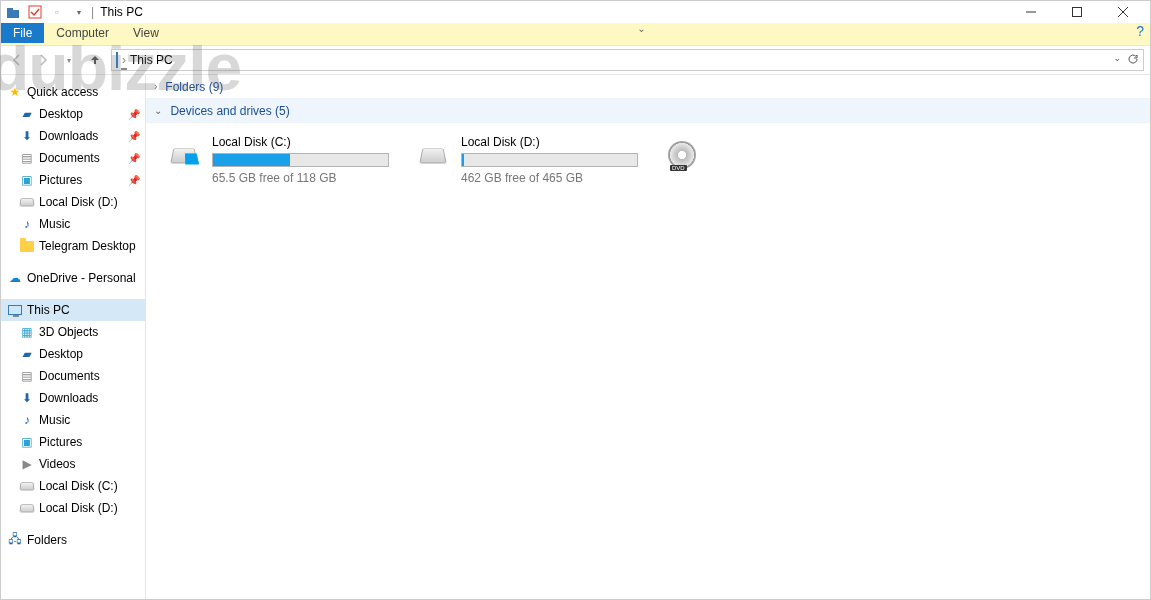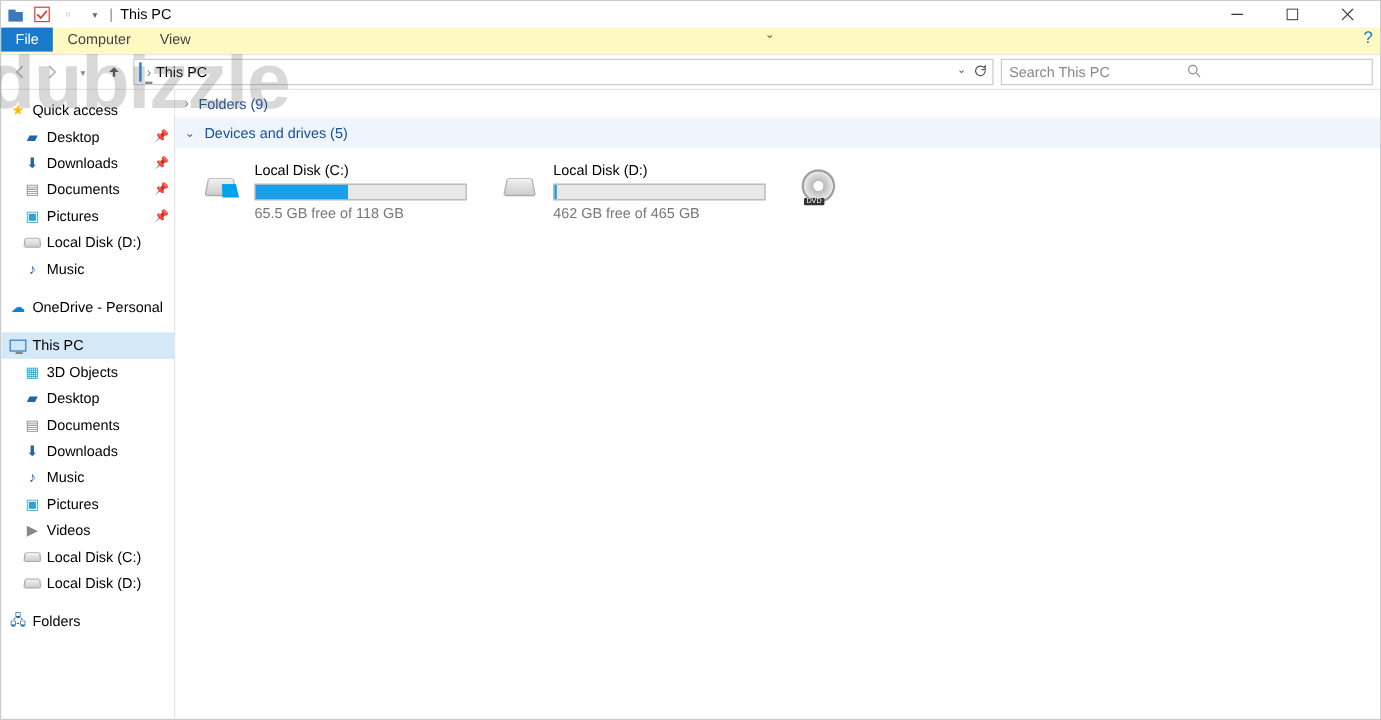--- a/index.html
+++ b/index.html
@@ -141,29 +141,20 @@
       <span class="crumb">This PC</span>
       <div class="addr-right">
         <span style="font-size:9px">⌄</span>
         <span>
           <svg width="12" height="12" viewBox="0 0 12 12">
               <path d="M10 6a4 4 0 11-1.2-2.8L10 2v3H7" fill="none" stroke="#555"></path>
             </svg>
         </span>
       </div>
     </div>
-    <div class="search">
-      <span>Search This PC</span>
-      <span class="glass">
-        <svg width="12" height="12" viewBox="0 0 12 12">
-            <circle cx="5" cy="5" r="3.5" fill="none" stroke="#888"></circle>
-            <line x1="8" y1="8" x2="11" y2="11" stroke="#888"></line>
-          </svg>
-      </span>
-    </div>
   </div>
 
   <div class="body">
 
     <div class="sidebar">
       <div class="node top">
         <span class="icon star">★</span>
         <span>Quick access</span>
       </div>
       <div class="node">
@@ -188,20 +179,26 @@
       </div>
       <div class="node">
         <span class="icon">
             <span class="disk" style="width:14px;height:10px"></span>
           </span>
         <span>Local Disk (D:)</span>
       </div>
       <div class="node">
         <span class="icon" style="color:#2266aa">♪</span>
         <span>Music</span>
+      </div>
+      <div class="node">
+        <span class="icon">
+            <span class="folder"></span>
+          </span>
+        <span>Telegram Desktop</span>
       </div>
 
       <div class="spacer"></div>
       <div class="node top">
         <span class="icon" style="color:#0a84d6">☁</span>
         <span>OneDrive - Personal</span>
       </div>
 
       <div class="spacer"></div>
       <div class="node top selected">

